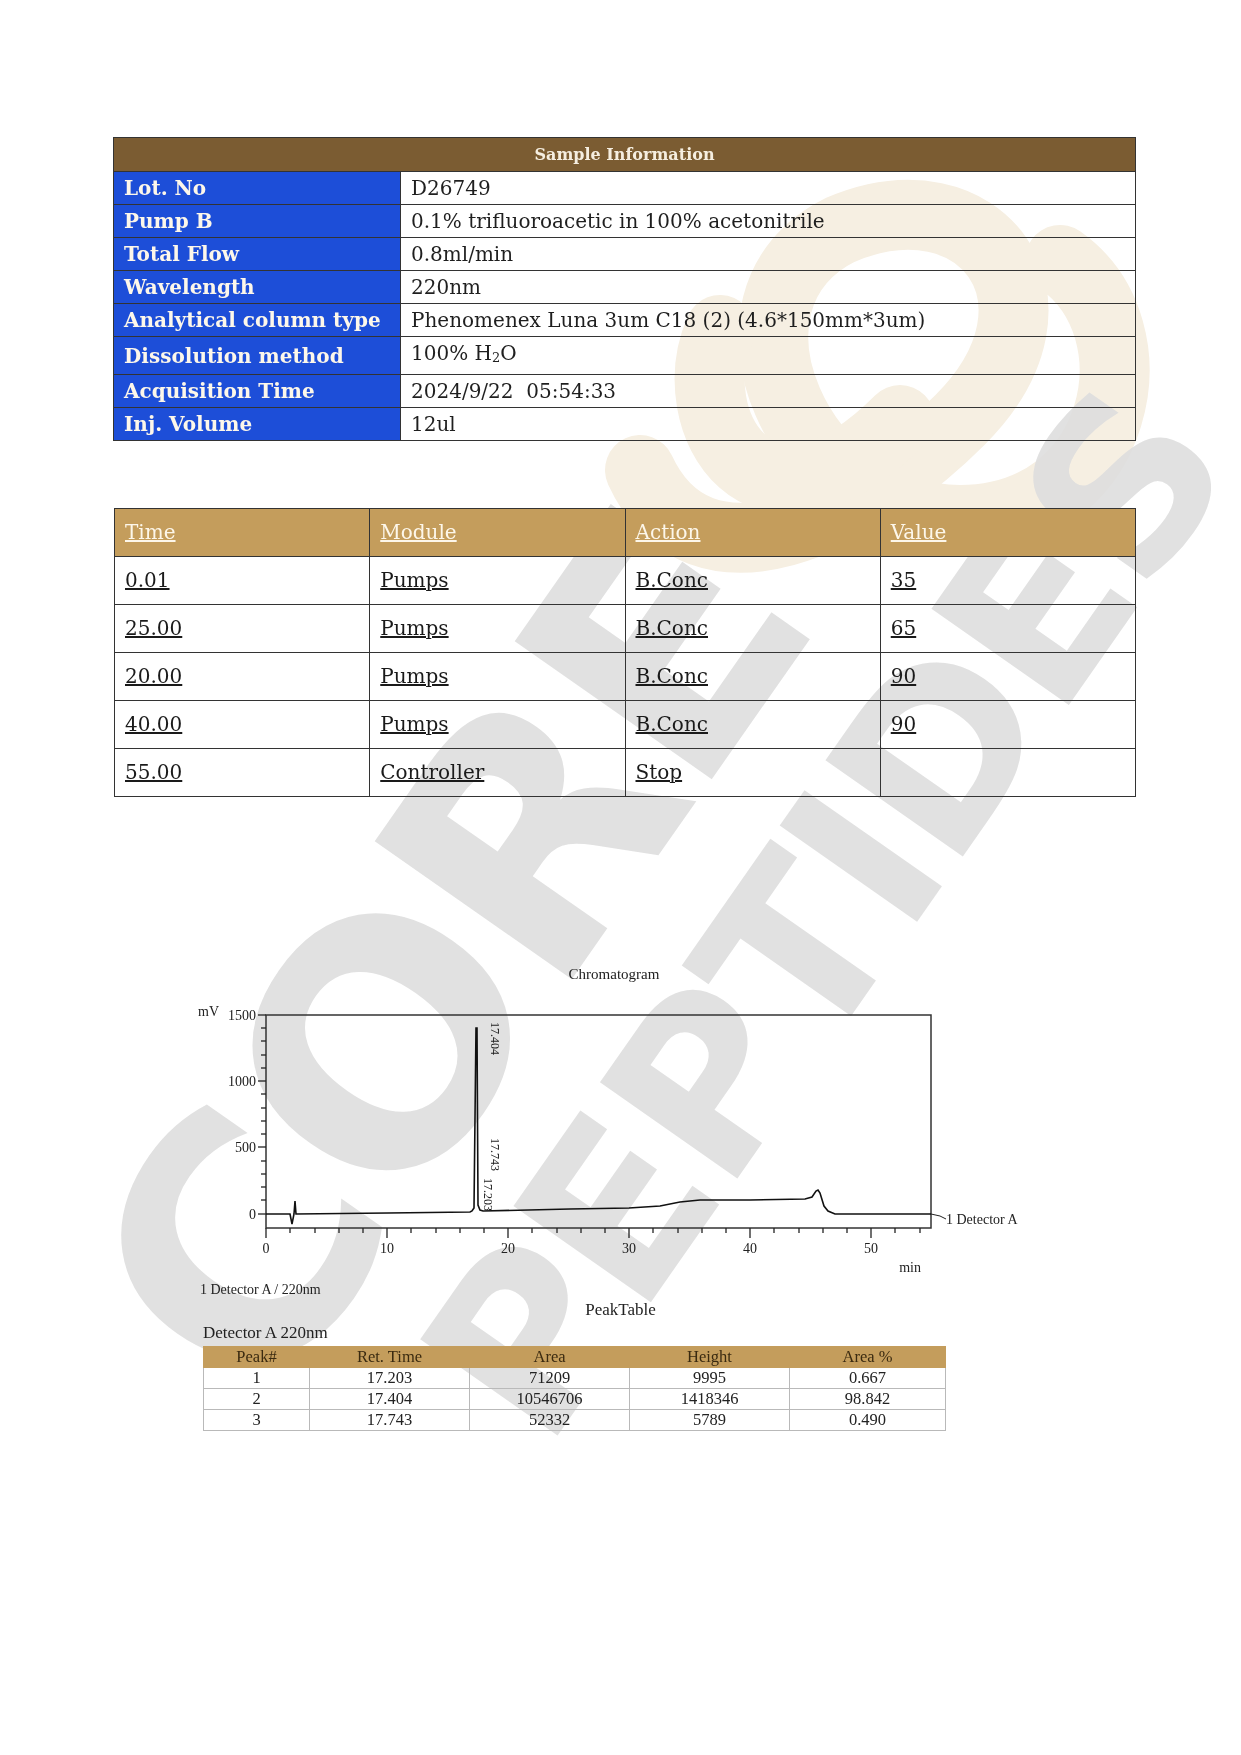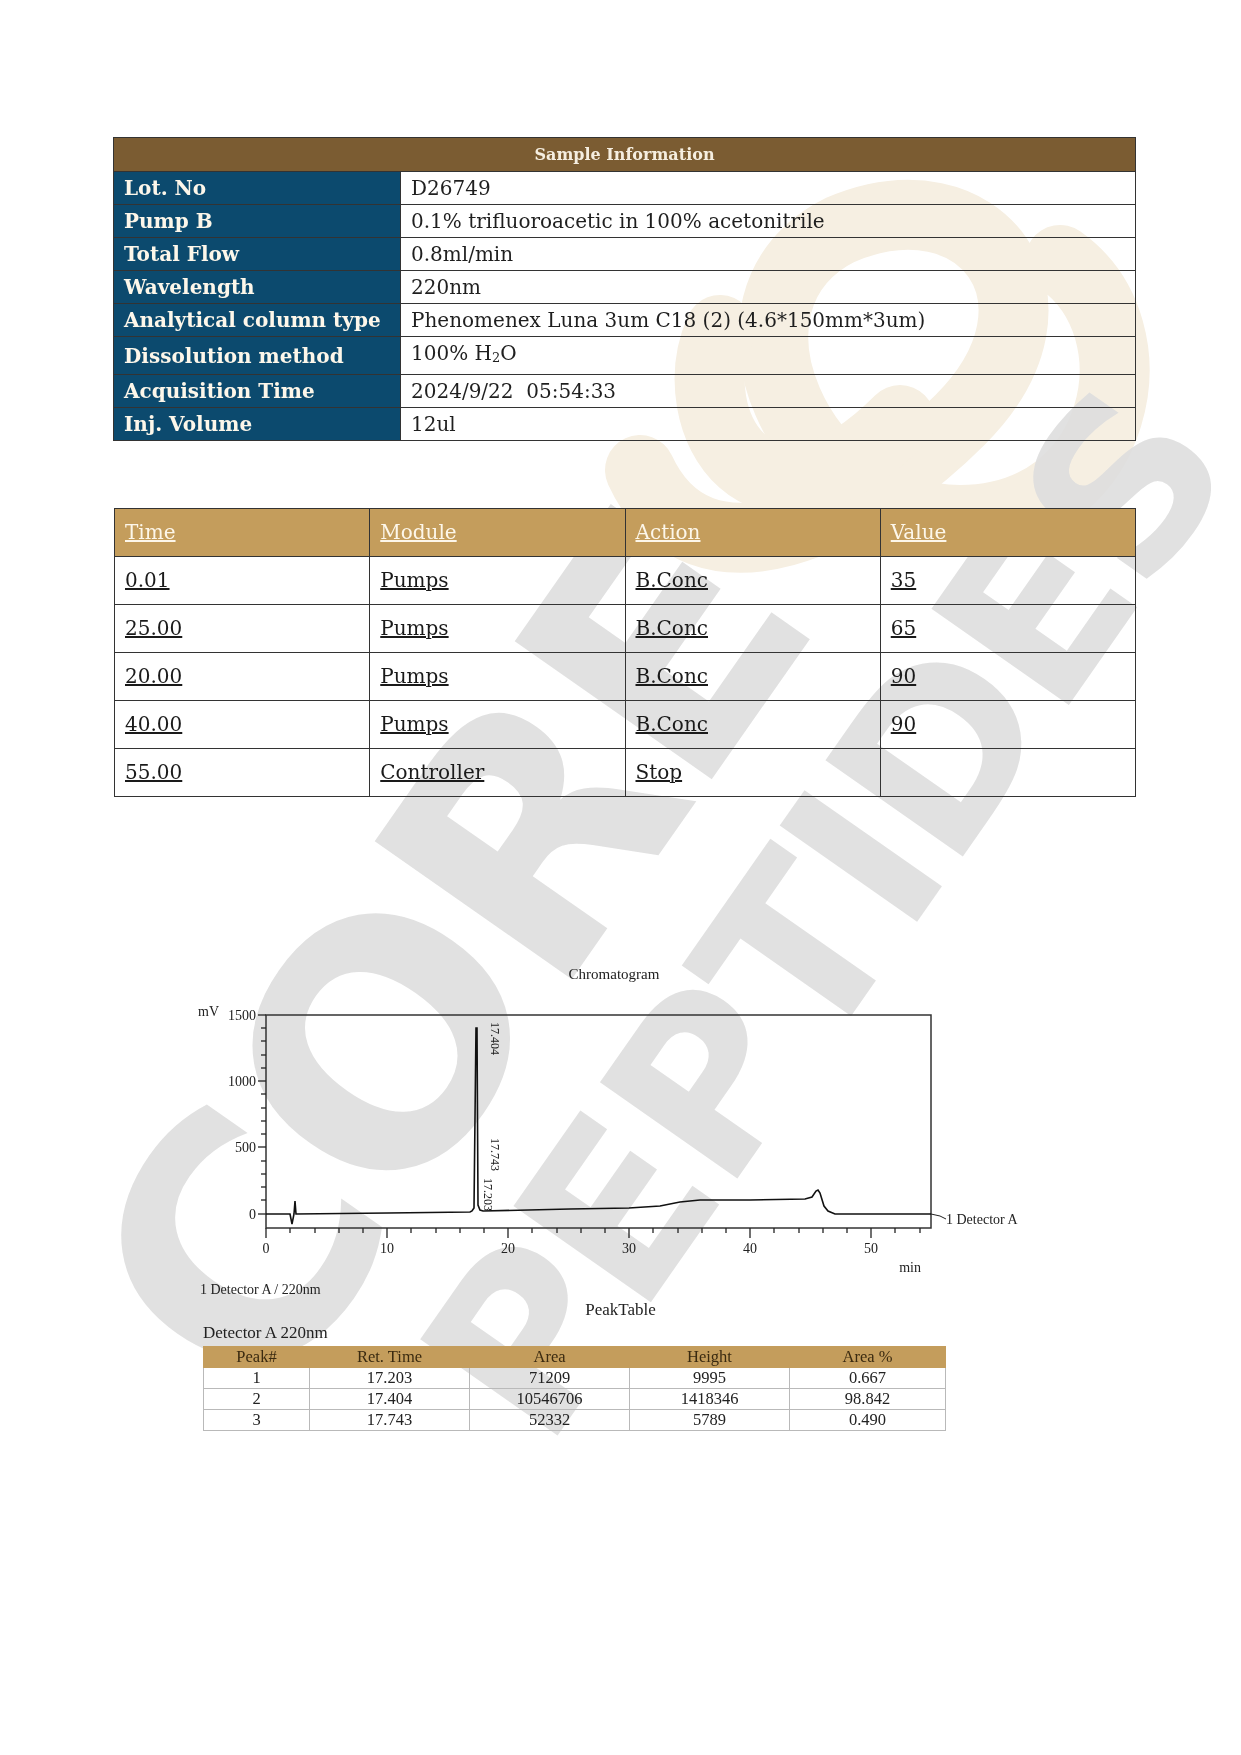--- a/index.html
+++ b/index.html
@@ -10,21 +10,21 @@
   .wm { position: absolute; left: 0; top: 0; width: 1241px; height: 1755px; pointer-events: none; z-index: 0; }
 
   .content { position: absolute; left: 0; top: 0; width: 1241px; height: 1755px; z-index: 1; }
 
   
   .sample-table { position: absolute; left: 113px; top: 137px; width: 1023px; border-collapse: collapse;
                   font-size: 20px; }
   .sample-table td, .sample-table th { border: 1.5px solid #333; height: 32px; padding: 0 10px; line-height: 32px; }
   .sample-table th { background: #7b5c32; color: #f5eee0; font-weight: bold; text-align: center;
                      font-size: 16px; height: 33px; }
-  .sample-table td.k { background: #0c4a6e; color: #fdf7ea; font-weight: bold; width: 266px; }
+  .sample-table td.k { background: #1d4ed8; color: #fdf7ea; font-weight: bold; width: 266px; }
   .sample-table td.v { background: rgba(255,255,255,0.0); color: #1f1f1f; }
   .sample-table sub { font-size: 13px; vertical-align: -2px; }
 
   
   .grad-table { position: absolute; left: 114px; top: 508px; width: 1022px; border-collapse: collapse;
                 font-size: 20px; }
   .grad-table th, .grad-table td { border: 1.5px solid #333; height: 31px; padding: 8px 10px; line-height: 31px;
                                    text-align: left; width: 25%; text-decoration: underline; }
   .grad-table th { background: #c49d5c; color: #fdf7ea; font-weight: normal; }
 

